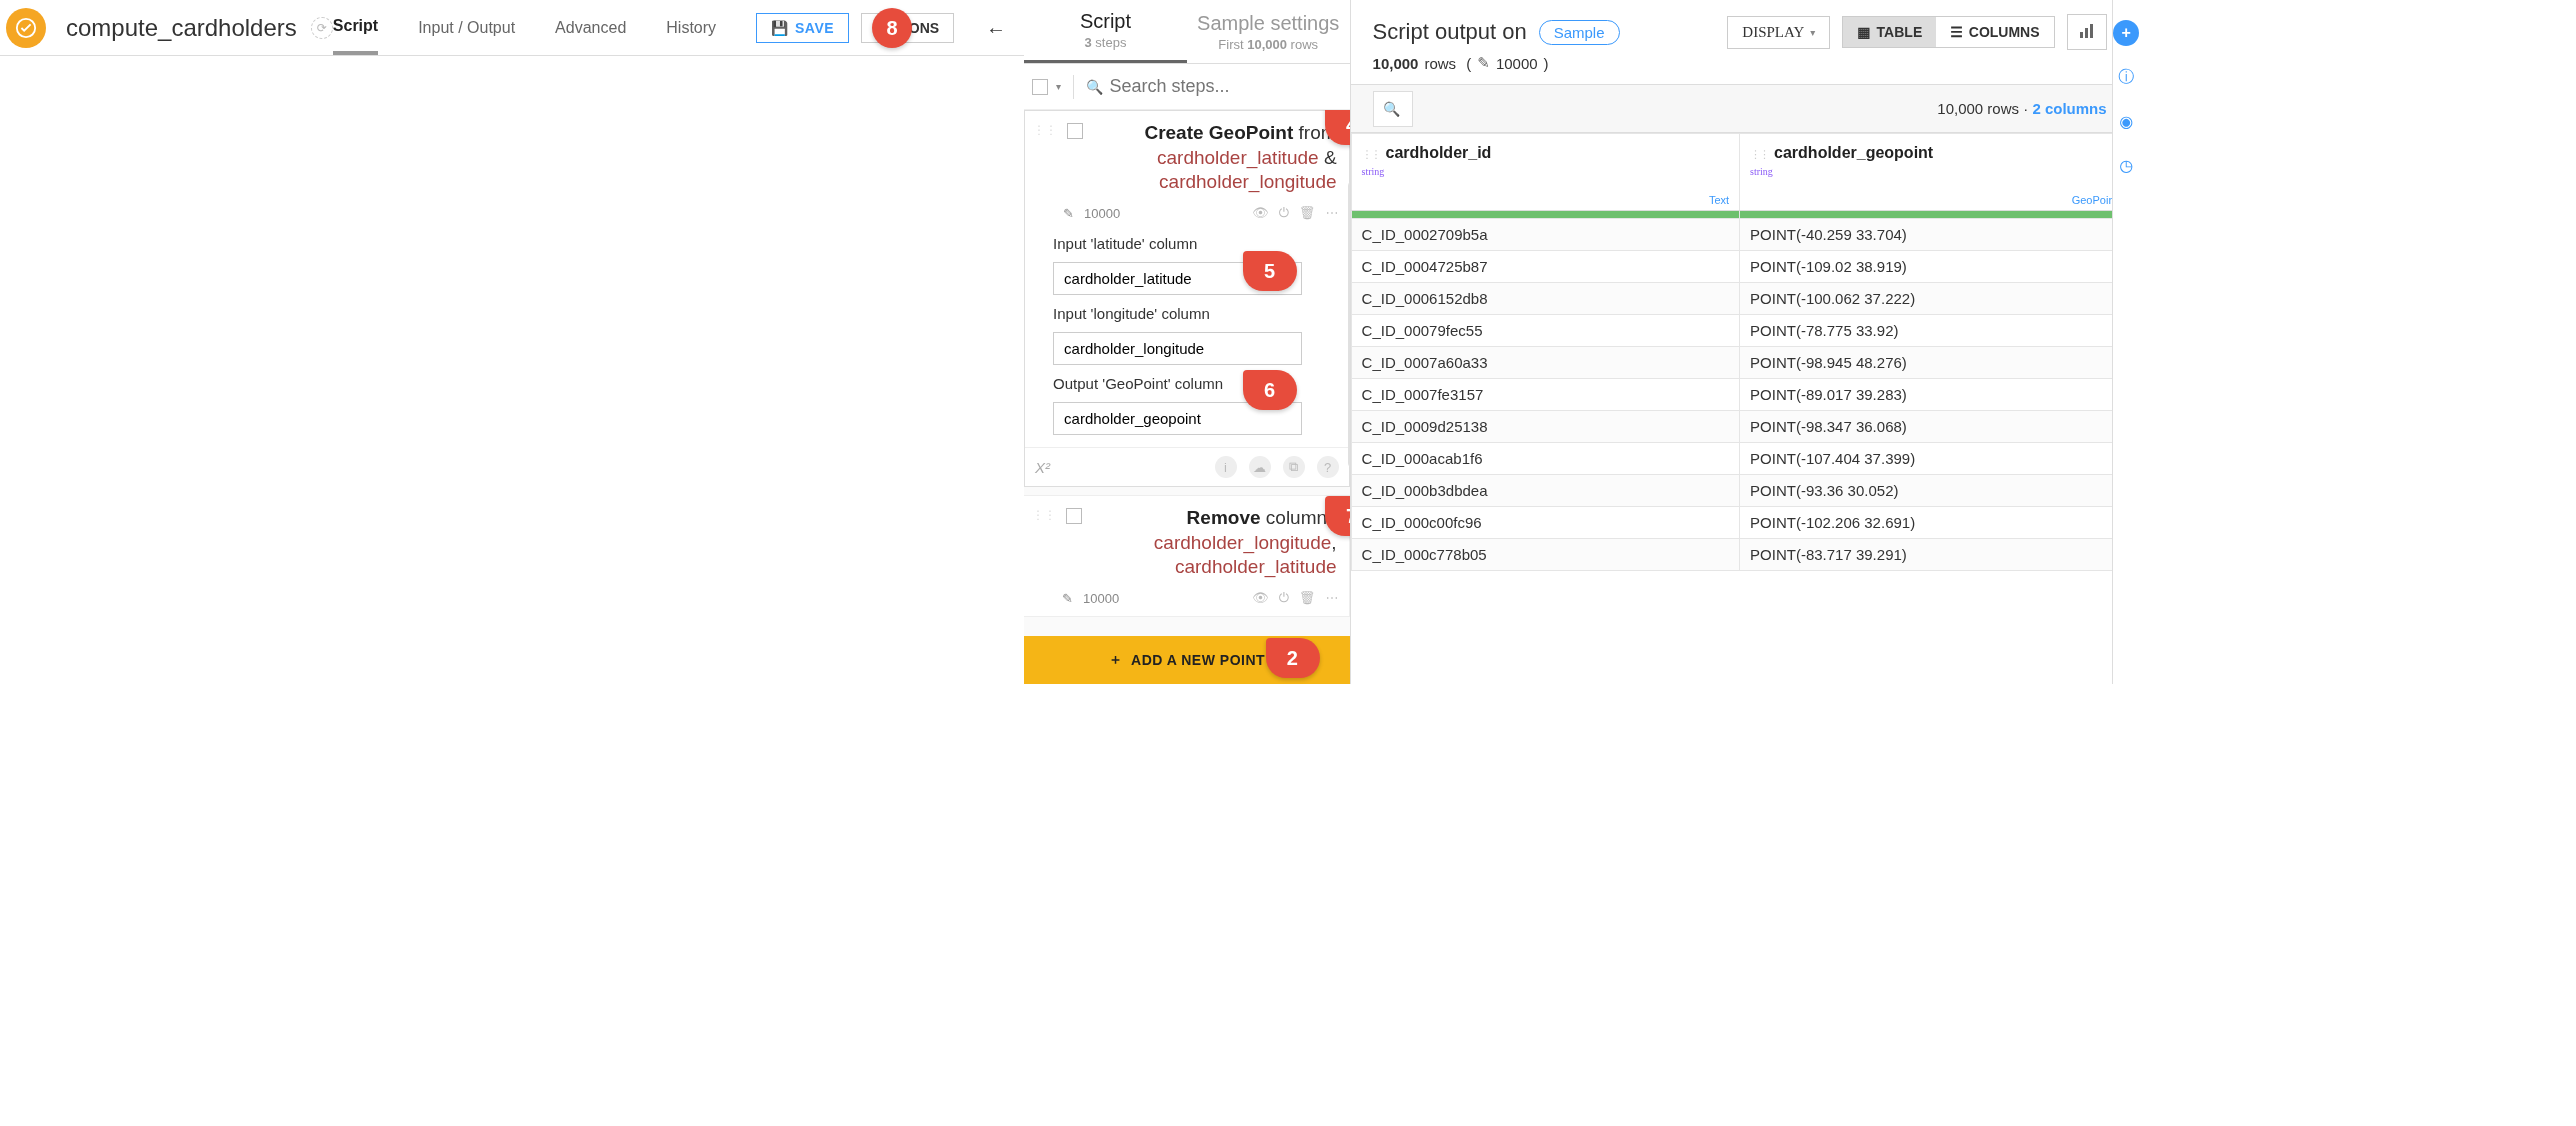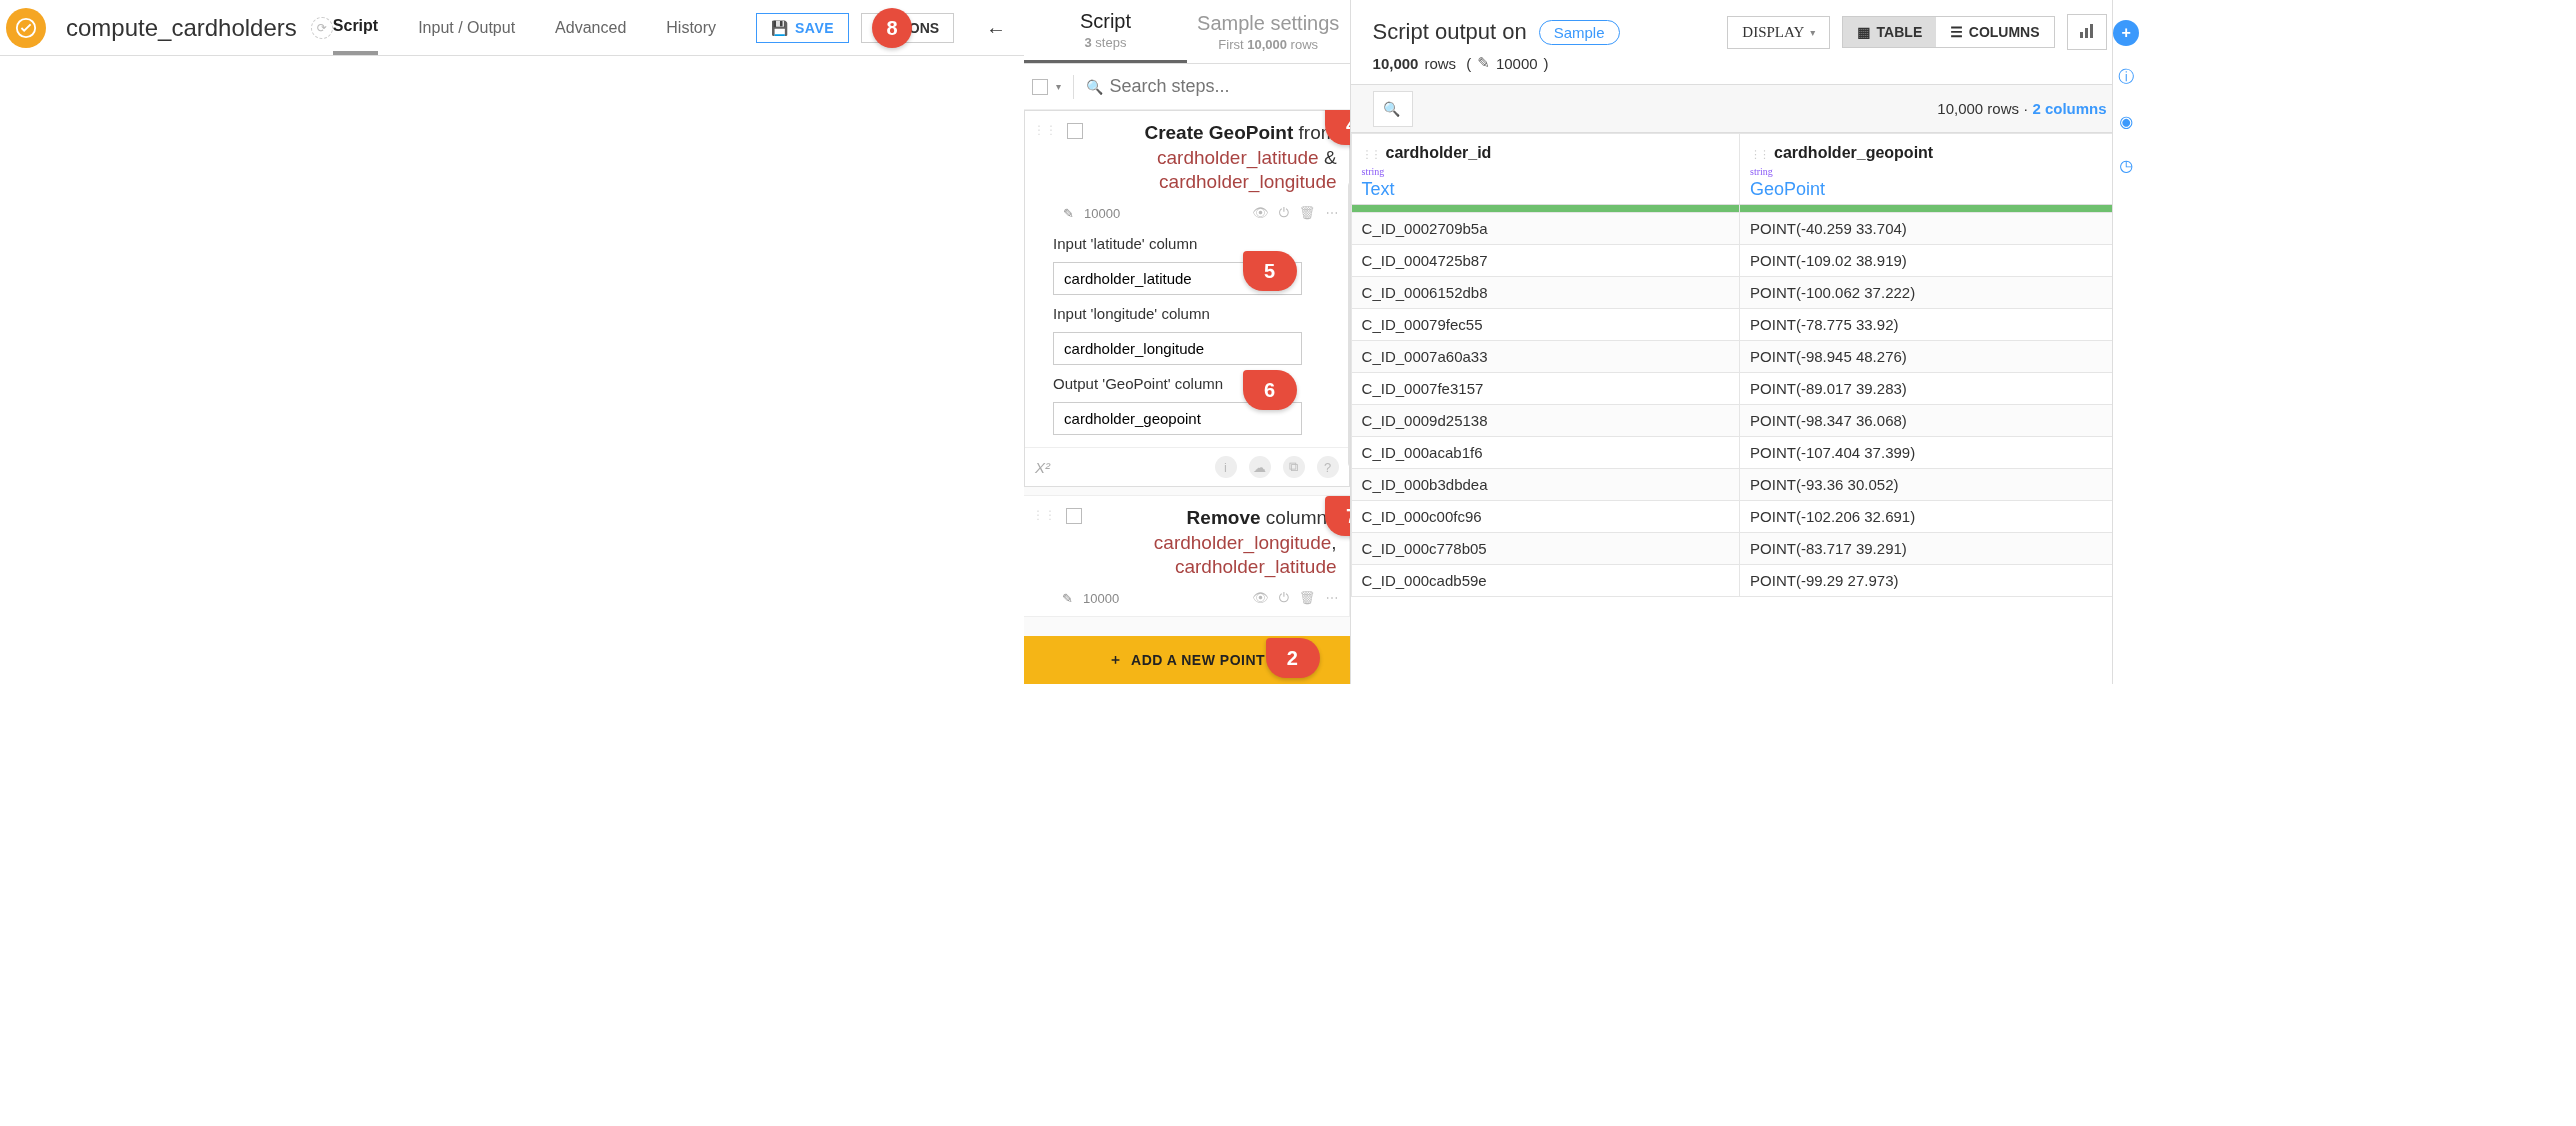--- a/index.html
+++ b/index.html
@@ -87,21 +87,21 @@
 .grid-info { margin-left: auto; font-size: 15px; }
 .grid-info .link { color: #3b99fc; font-weight: 700; }
 
 
 .data-table { border-collapse: collapse; width: 778px; margin-left: 0; }
 .data-scroll { flex:1; overflow:auto; padding:0; }
 .data-table th, .data-table td { border: 1px solid #e5e5e5; padding: 7px 10px; text-align: left; font-size: 15px; }
 .data-table th { background: #fff; border-bottom: 1px solid #ddd; font-weight: 400; padding: 10px 10px 4px 10px; vertical-align: top; width:50%;}
 .col-head-name { font-weight: 700; font-size: 16px; color: #222; }
 .col-head-type { font-family: Liberation Serif, serif; font-size: 10px; color: #8b5cf6; display: block; margin-top: 4px; }
-.col-head-meaning { color: #3b99fc; font-size: 18px; display: block; margin-top: 2px; }
+.col-head-meaning { color: #3b99fc; font-size: 11px; display: block; margin-top: 17px; text-align: right; }
 .health-row td { padding: 0; height: 8px; background: #6ec06e; border: 1px solid #e5e5e5; }
 .data-table tbody tr:nth-child(odd) td { background: #fbfbfb; }
 .data-table tbody tr:nth-child(even) td { background: #fff; }
 .col-drag { color: #ccc; margin-right: 6px; font-size: 11px; letter-spacing: -2px; }
 
 
 .callout { position: absolute; width: 54px; height: 40px; background: #e74c3c; color: #fff; font-weight: 700; font-size: 20px; display: flex; align-items: center; justify-content: center; border-radius: 20px 20px 20px 4px; z-index: 50; box-shadow: 0 2px 4px rgba(0,0,0,.2); }
 .callout.point-left { border-radius: 4px 20px 20px 20px; }
 .callout.circle { width: 40px; border-radius: 50%; }
 
@@ -329,24 +329,20 @@
                   <td>POINT(-93.36 30.052)</td>
                 </tr>
                 <tr>
                   <td>C_ID_000c00fc96</td>
                   <td>POINT(-102.206 32.691)</td>
                 </tr>
                 <tr>
                   <td>C_ID_000c778b05</td>
                   <td>POINT(-83.717 39.291)</td>
                 </tr>
-                <tr>
-                  <td>C_ID_000cadb59e</td>
-                  <td>POINT(-99.29 27.973)</td>
-                </tr>
               </tbody>
         </table>
         </div>
       </div>
     </div>
   </div>
 
   <div class="right-rail">
     <div class="r-icon r-solid">+</div>
     <div class="r-icon">ⓘ</div>

